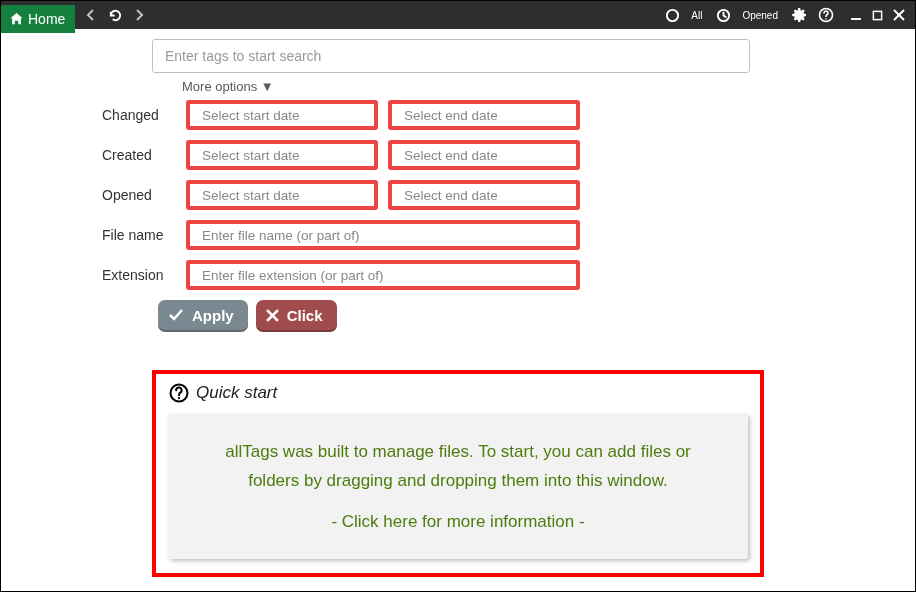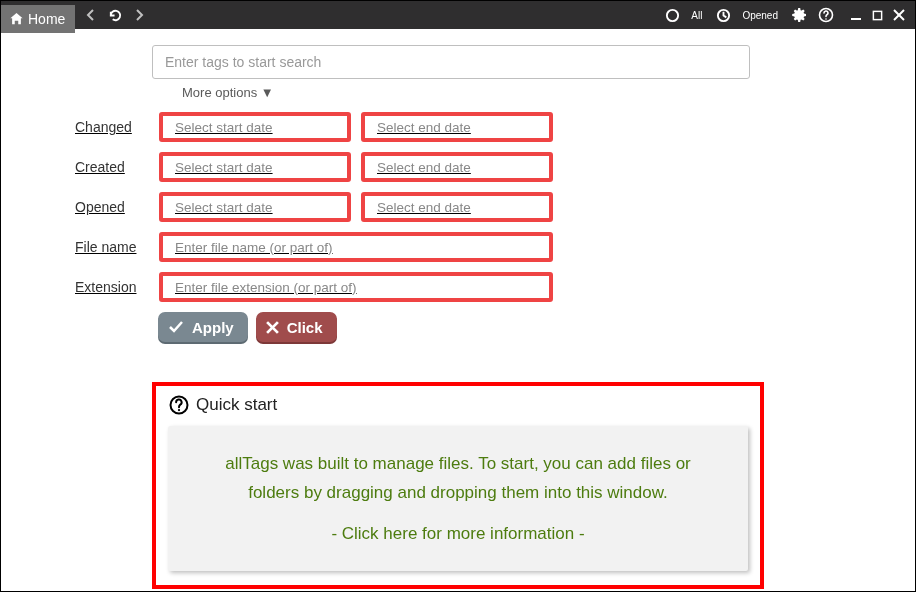--- a/index.html
+++ b/index.html
@@ -14,21 +14,21 @@
     }
     .titlebar {
       height: 28px;
       background: #2f2e2f;
       display: flex;
       align-items: center;
       color: #fff;
       font-size: 14px;
     }
     .tb-home {
-      background: #737373;
+      background: #15803d;
       height: 28px;
       display: flex;
       align-items: center;
       padding: 0 10px 0 8px;
       font-weight: 500;
       cursor: pointer;
       margin-top: 8px;
     }
     .tb-home svg { margin-right: 4px; }
     .tb-nav { display: flex; align-items: center; margin-left: 4px; }
@@ -49,21 +49,21 @@
       position: relative;
       height: calc(592px - 30px);
       overflow: hidden;
     }
     .scroll-area {
       height: 100%;
       overflow-y: auto;
       padding: 10px 0 30px 0;
     }
     .search-box {
-      margin: 6px auto;
+      margin: 0 auto;
       width: 598px;
       margin-left: 151px;
     }
     .tag-input {
       width: 598px;
       height: 34px;
       border: 1px solid #bfbfbf;
       border-radius: 3px;
       padding: 0 12px;
       font-size: 14px;
@@ -71,22 +71,21 @@
     }
     .more-options {
       margin: 6px 0 6px 30px;
       color: #5a5a5a;
       font-size: 13px;
       display: inline-flex;
       align-items: center;
       cursor: pointer;
     }
     .filters {
-      margin-left: 74px;
-      text-decoration: underline;
+      margin-left: 101px;
     }
     .filter-row {
       display: flex;
       align-items: center;
       margin-bottom: 10px;
     }
     .filter-label {
       width: 84px;
       font-size: 14px;
       color: #333;
@@ -127,20 +126,21 @@
       margin: 40px 151px 10px 151px;
       border: 4px solid #ff0000;
       padding: 8px 12px 14px 12px;
     }
     .qs-header {
       display: flex;
       align-items: center;
       font-size: 17px;
       color: #222;
       margin-bottom: 10px;
+      font-style: italic;
     }
     .qs-header .qicon {
       width: 22px; height: 22px;
       margin-right: 6px;
       display: flex; align-items: center; justify-content: center;
     }
     .qs-panel {
       background: #f2f2f2;
       border-radius: 2px;
       box-shadow: 2px 2px 4px rgba(0,0,0,0.25);

